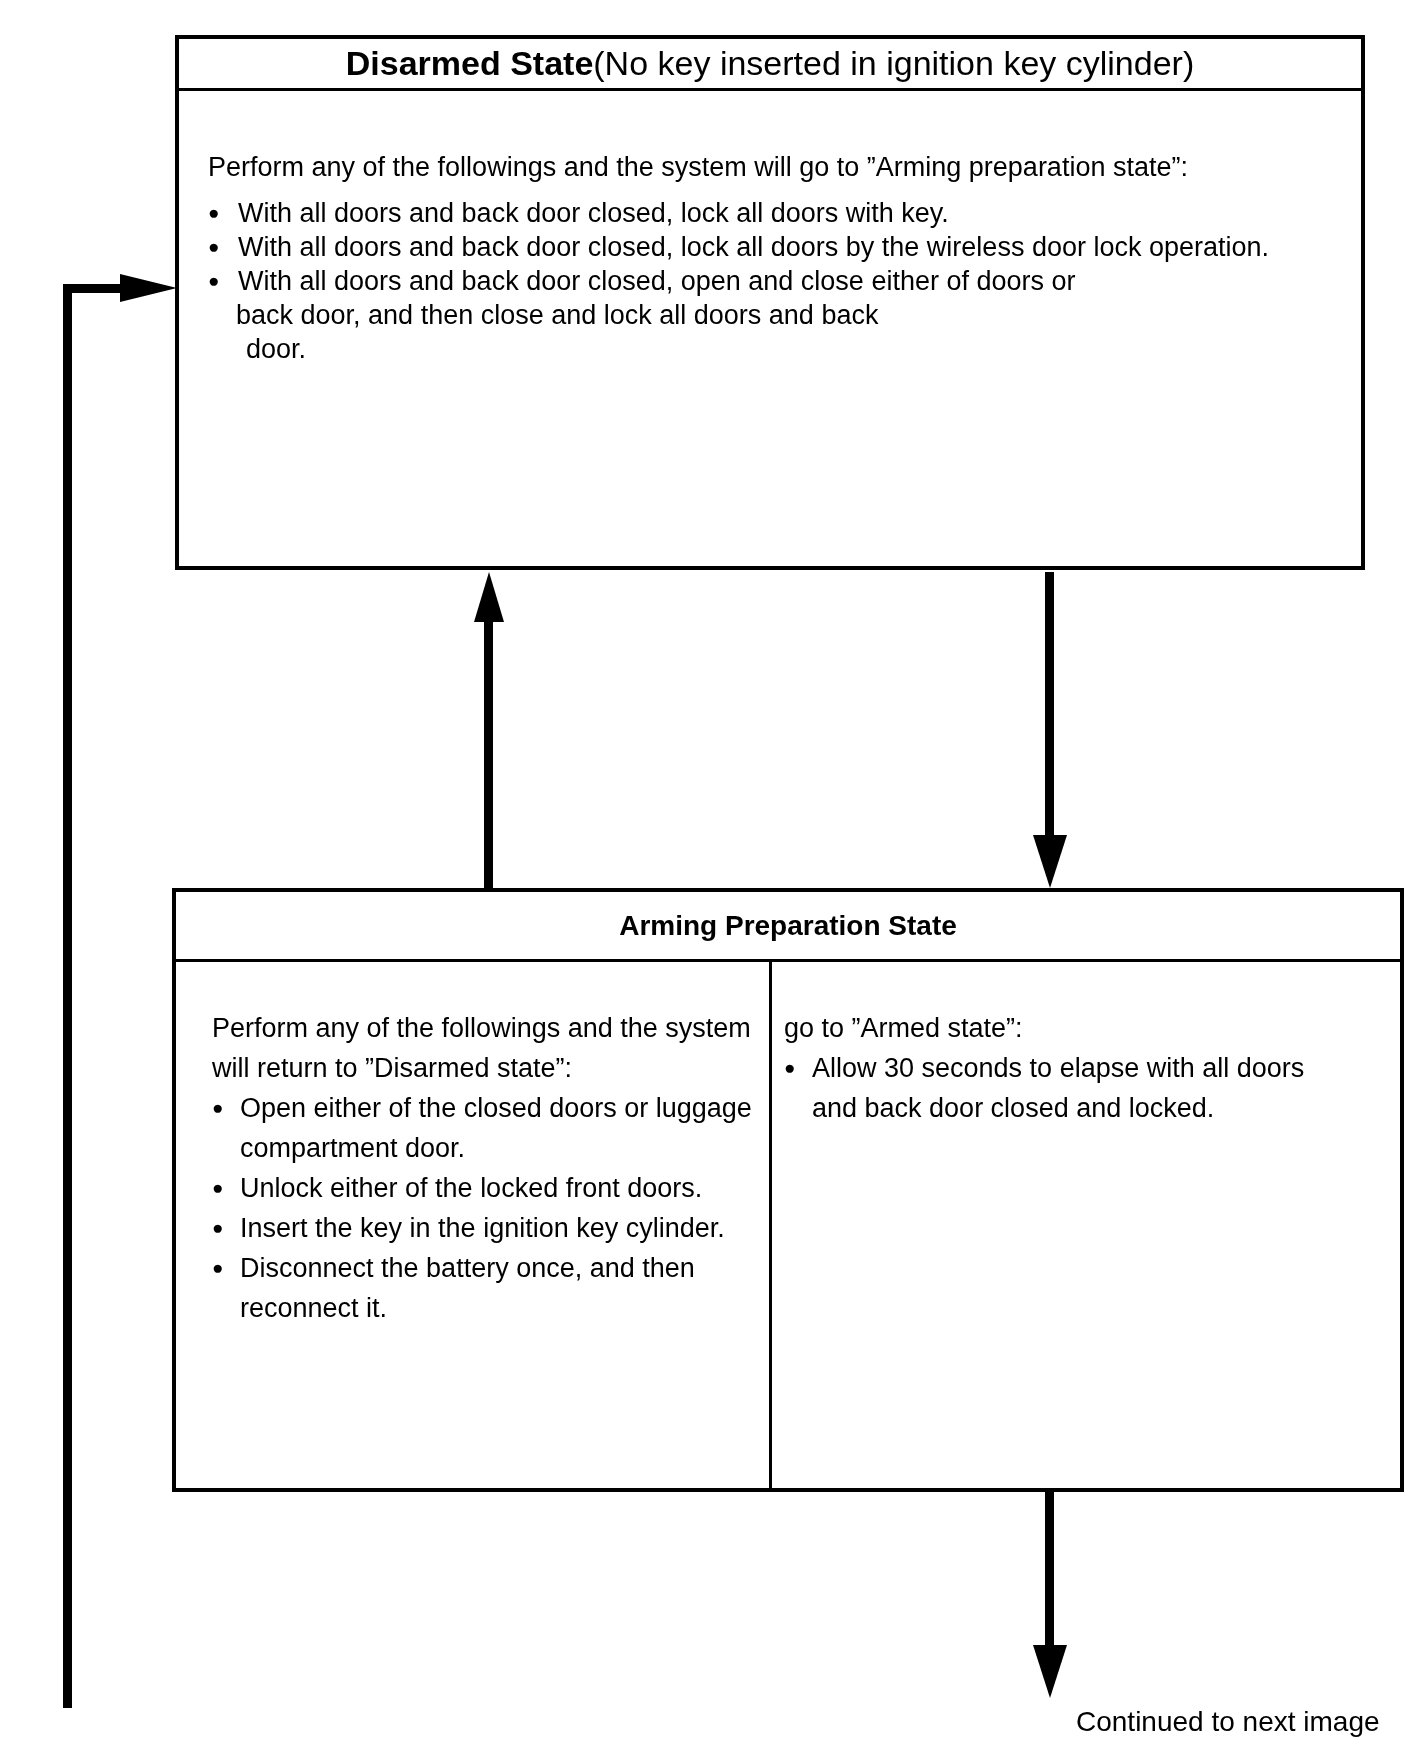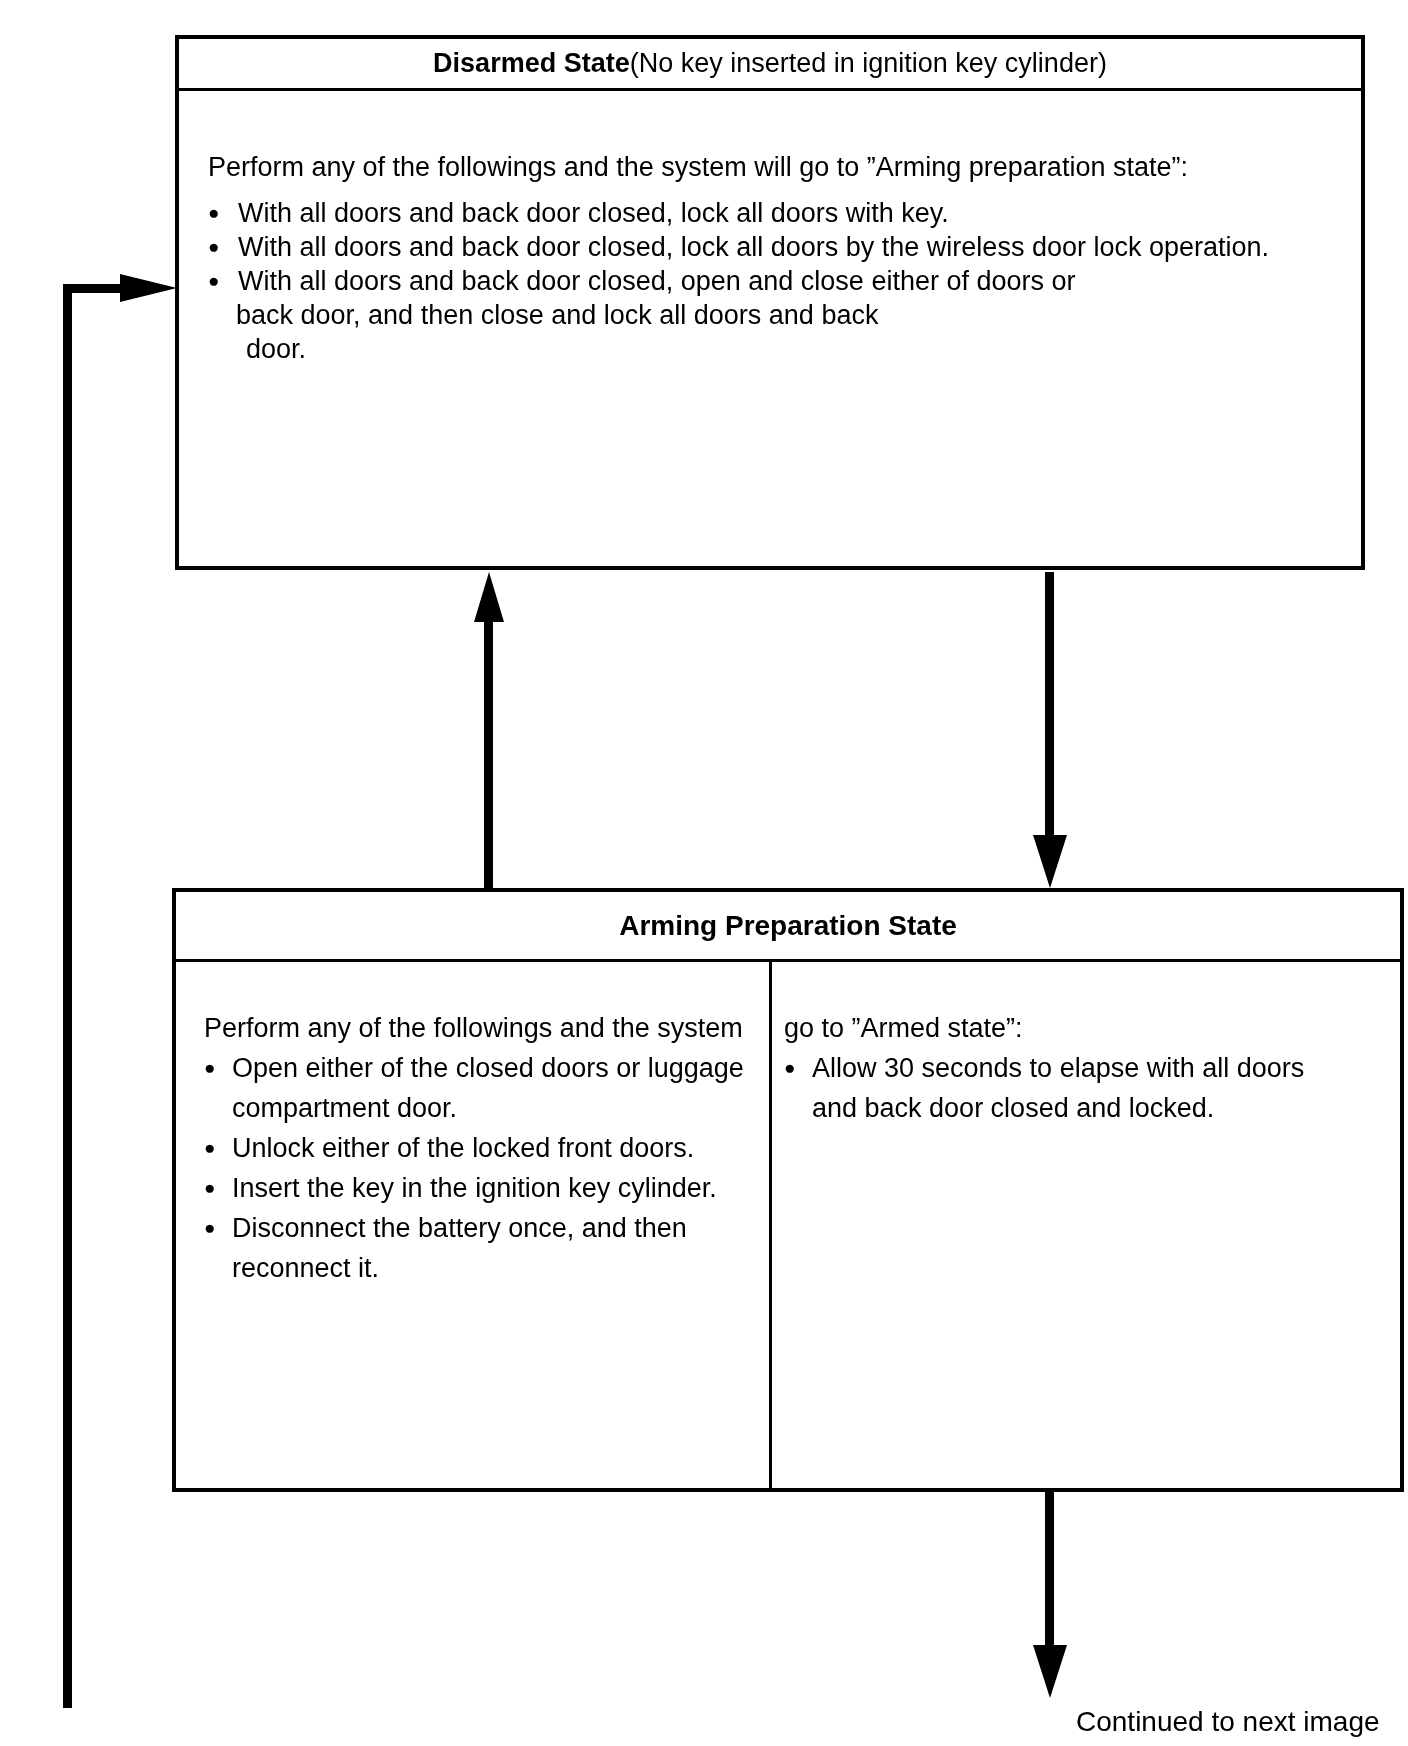--- a/index.html
+++ b/index.html
@@ -6,37 +6,37 @@
   .page {
     position:relative; width:1408px; height:1746px; background:#ffffff;
     font-family:"Liberation Sans", sans-serif; color:#000; overflow:hidden;
   }
   .box { position:absolute; border:4px solid #000; background:#fff; box-sizing:border-box; }
   .top-box  { left:175px; top:35px;  width:1190px; height:535px; }
   .bottom-box{ left:172px; top:888px; width:1232px; height:604px; }
 
   .box-header {
     display:flex; align-items:center; justify-content:center;
-    border-bottom:3px solid #000; font-size:27px; white-space:nowrap;
+    border-bottom:3px solid #000; font-size:34px; white-space:nowrap;
   }
   .top-box .box-header { height:49px; }
   .bottom-box .box-header { height:67px; font-size:28px; font-weight:bold; }
   .b { font-weight:bold; }
 
   .top-box .box-body { padding:59px 18px 0 29px; font-size:27px; line-height:34px; }
   .line { white-space:nowrap; }
   .bullet { display:flex; }
   .dot { flex:0 0 30px; font-size:19px; }
   .top-box .bullet.first { margin-top:12px; }
   .cont1 { padding-left:28px; }
   .cont2 { padding-left:38px; }
 
   .columns { display:flex; height:530px; }
   .col { box-sizing:border-box; font-size:27px; line-height:40px; padding-top:46px; }
-  .col-left  { width:596px; border-right:3px solid #000; padding-left:28px; padding-right:6px; }
+  .col-left  { width:596px; border-right:3px solid #000; padding-left:36px; padding-right:6px; }
   .col-right { flex:1; padding-left:12px; padding-right:6px; }
   .col .dot { flex:0 0 28px; }
 
   .ink { position:absolute; background:#000; }
   .tri { position:absolute; width:0; height:0; }
   
   .vline-left { left:63px; top:284px; width:9px; height:1424px; }
   .hline-left { left:63px; top:284px; width:62px; height:9px; }
   .head-right { left:120px; top:274px;
     border-top:14px solid transparent; border-bottom:14px solid transparent;
@@ -90,20 +90,21 @@
     </div>
   </div>
 
   <div class="box bottom-box">
     <div class="box-header">
       <span>Arming Preparation State</span>
     </div>
     <div class="columns">
       <div class="col col-left">
         <div class="line">Perform any of the followings and the system</div>
+        <div class="line">will return to ”Disarmed state”:</div>
         <div class="line bullet">
           <span class="dot">●</span>
           <span>Open either of the closed doors or luggage</span>
         </div>
         <div class="line cont1">compartment door.</div>
         <div class="line bullet">
           <span class="dot">●</span>
           <span>Unlock either of the locked front doors.</span>
         </div>
         <div class="line bullet">

